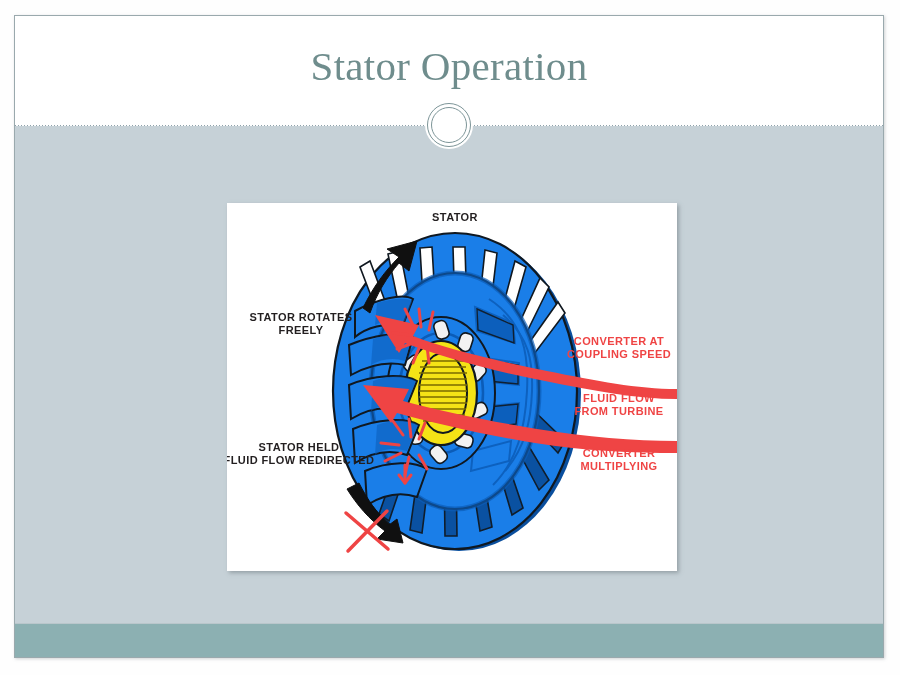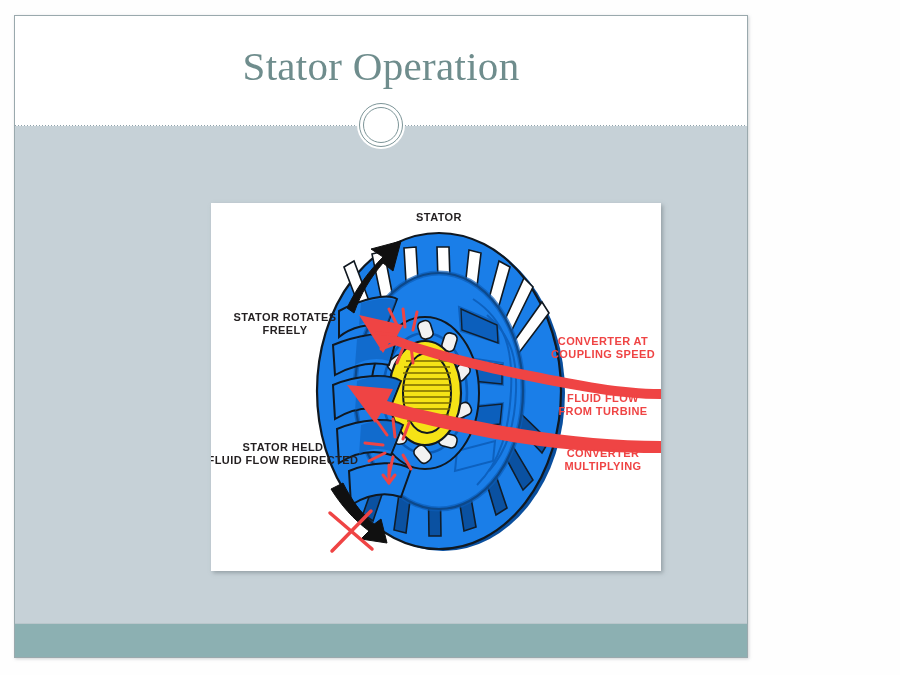--- a/index.html
+++ b/index.html
@@ -13,21 +13,21 @@
     height: 675px;
     overflow: hidden;
     font-family: "Liberation Sans", sans-serif;
   }
 
   
   #slide {
     position: absolute;
     left: 14px;
     top: 15px;
-    width: 734px;
+    width: 870px;
     height: 643px;
     background: #ffffff;
     border: 1px solid #9aa9ad;
     box-sizing: border-box;
     box-shadow: 1px 1px 3px rgba(120,130,135,0.35);
     overflow: hidden;
   }
 
   
   #slide-header {
@@ -105,21 +105,21 @@
     border-radius: 50%;
     border: 1px solid #7d9598;
     box-sizing: border-box;
   }
   #title-ornament .ring-outer { left: 2px; top: 2px; width: 44px; height: 44px; }
   #title-ornament .ring-inner { left: 6px; top: 6px; width: 36px; height: 36px; }
 
   
   #figure-frame {
     position: absolute;
-    left: 196px;
+    left: 212px;
     top: 77px;          
     width: 450px;
     height: 368px;
     background: #86efac;
     box-shadow: 2px 2px 4px rgba(110,120,126,0.55);
     overflow: hidden;
   }
   #figure-svg { display: block; width: 100%; height: 100%; }
 
   .fig-label {

